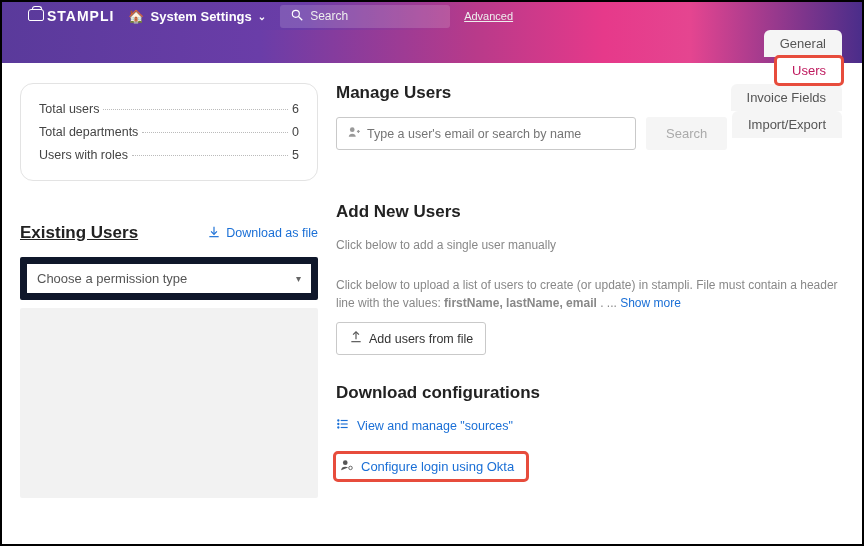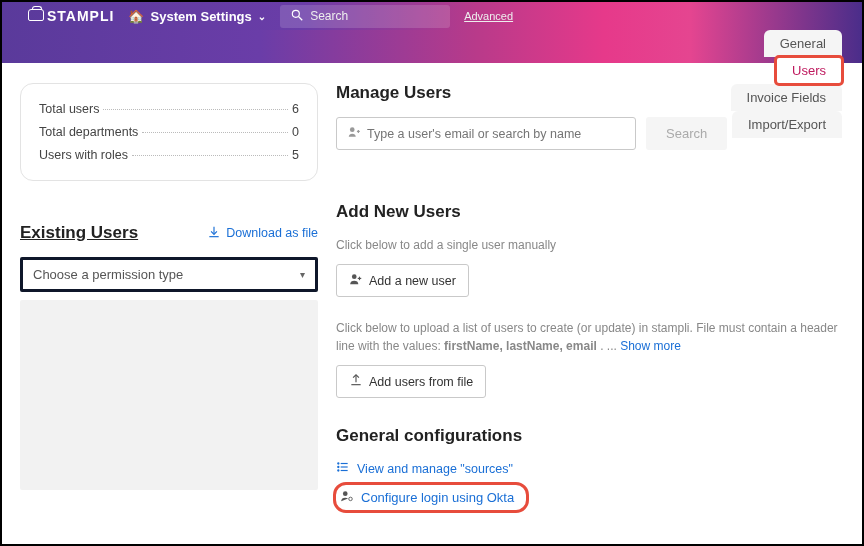--- a/index.html
+++ b/index.html
@@ -25,34 +25,34 @@
 .right { flex: 1; }
 .statsbox { border: 1px solid #e3e3e3; border-radius: 13px; padding: 18px 18px; background: #fff; }
 .stat-row { display: flex; align-items: baseline; font-size: 12.5px; color: #444; margin-bottom: 9px; }
 .stat-row:last-child { margin-bottom: 0; }
 .stat-label { white-space: nowrap; }
 .dots { flex: 1; border-bottom: 1px dotted #bbb; margin: 0 4px; position: relative; top: -3px; }
 .stat-val { white-space: nowrap; }
 .section-head { display: flex; justify-content: space-between; align-items: center; margin: 42px 0 14px 0; }
 .h2 { font-size: 17px; font-weight: 700; color: #222; text-decoration: underline; }
 .download-link { color: #1a6fd6; font-size: 12.5px; display: flex; align-items: center; gap: 5px; cursor: pointer; }
-.perm-select { width: 100%; border: 3px solid #0f172a; border-radius: 2px; padding: 7px 10px; font-size: 13px; color: #555; background: #fff; display: flex; justify-content: space-between; align-items: center; cursor: pointer; }
+.perm-select { width: 100%; border: 7px solid #0f172a; border-radius: 2px; padding: 7px 10px; font-size: 13px; color: #555; background: #fff; display: flex; justify-content: space-between; align-items: center; cursor: pointer; }
 .grey-panel { background: #f2f2f2; height: 190px; margin-top: 8px; border-radius: 2px; }
 .right h2.h2b { font-size: 17px; font-weight: 700; color: #222; margin-bottom: 14px; }
 .search-row { display: flex; gap: 10px; margin-bottom: 52px; }
 .user-search { flex: 1; max-width: 300px; border: 1px solid #c9c9c9; border-radius: 3px; padding: 7px 10px; display: flex; align-items: center; gap: 6px; }
 .user-search input { border: 0; outline: none; font-size: 12.5px; color: #888; width: 100%; }
 .search-btn { background: #f5f5f5; border: 0; color: #aaa; padding: 8px 20px; border-radius: 3px; font-size: 13px; cursor: pointer; }
 .subtext { font-size: 12px; color: #888; margin: 6px 0 10px 0; line-height: 1.5; }
 .btn { border: 1px solid #c9c9c9; background: #fff; padding: 7px 12px; font-size: 12.5px; color: #333; border-radius: 3px; display: inline-flex; align-items: center; gap: 6px; cursor: pointer; }
 .show-more { color: #1a6fd6; cursor: pointer; }
 .gc-head { margin-top: 28px; }
 .link-row { display: flex; align-items: center; gap: 7px; font-size: 12.5px; color: #1a6fd6; margin-top: 10px; cursor: pointer; }
 .link-row .ic { color: #555; font-size: 13px; }
-.okta-box { display: inline-flex; align-items: center; gap: 7px; padding: 4px 12px 4px 4px; outline: 3px solid #e74c3c; border-radius: 10px; margin-top: 8px; }
+.okta-box { display: inline-flex; align-items: center; gap: 7px; padding: 4px 12px 4px 4px; outline: 3px solid #e74c3c; border-radius: 2px; margin-top: 20px; }
 .svgic { width: 14px; height: 14px; flex-shrink: 0; }
 </style>
 </head>
 <body>
 <div class="frame">
 
 <div class="header">
   <div class="logo">
     <span class="logo-icon"></span>
     <span>STAMPLI</span>
@@ -134,50 +134,39 @@
                 <line x1="19.5" y1="8.5" x2="19.5" y2="13.5" stroke="#999" stroke-width="2"></line>
               </svg>
         </span>
         <input type="text" placeholder="Type a user's email or search by name" style="">
       </div>
       <button class="search-btn">Search</button>
     </div>
 
     <h2 class="h2b">Add New Users</h2>
     <div class="subtext">Click below to add a single user manually</div>
-    <button class="btn">
-      <span>
-        <svg class="svgic" viewBox="0 0 24 24" fill="#555">
-              <circle cx="9" cy="8" r="4"></circle>
-              <path d="M2 21c0-4 3-6 7-6s7 2 7 6"></path>
-              <line x1="18" y1="8" x2="18" y2="14" stroke="#555" stroke-width="2"></line>
-              <line x1="15" y1="11" x2="21" y2="11" stroke="#555" stroke-width="2"></line>
-            </svg>
-      </span>
-      <span>Add a new user</span>
-    </button>
 
     <div class="subtext" style="margin-top:22px">
       <span>Click below to upload a list of users to create (or update) in stampli. File must contain a header line with the values: </span>
       <b>firstName, lastName, email</b>
       <span>. ... </span>
       <span class="show-more">Show more</span>
     </div>
     <button class="btn">
       <span>
         <svg class="svgic" viewBox="0 0 24 24" fill="none" stroke="#555" stroke-width="2">
               <path d="M12 16V4"></path>
               <path d="M7 8l5-5 5 5"></path>
               <path d="M4 20h16"></path>
             </svg>
       </span>
       <span>Add users from file</span>
     </button>
 
-    <h2 class="h2b gc-head">General configurations</h2>
+    <h2 class="h2b gc-head">Download configurations</h2>
     <div class="link-row">
       <span class="ic">
         <svg class="svgic" viewBox="0 0 24 24" fill="none" stroke="#1a6fd6" stroke-width="2">
               <line x1="8" y1="6" x2="20" y2="6"></line>
               <line x1="8" y1="12" x2="20" y2="12"></line>
               <line x1="8" y1="18" x2="20" y2="18"></line>
               <circle cx="4" cy="6" r="1" fill="#1a6fd6"></circle>
               <circle cx="4" cy="12" r="1" fill="#1a6fd6"></circle>
               <circle cx="4" cy="18" r="1" fill="#1a6fd6"></circle>
             </svg>

